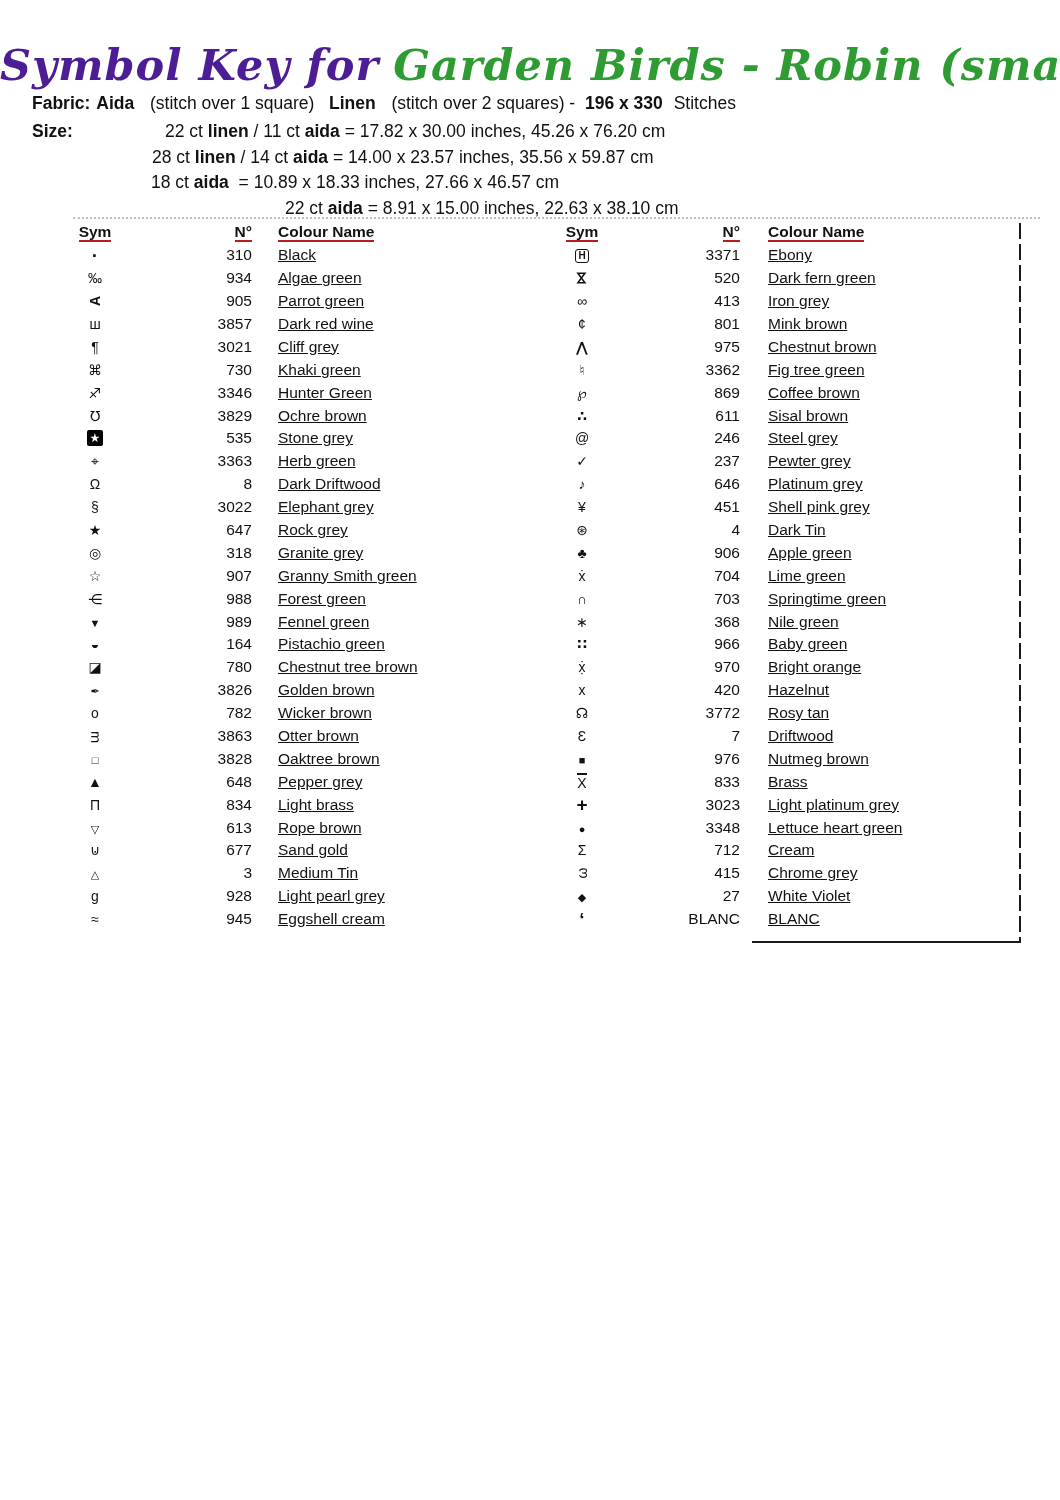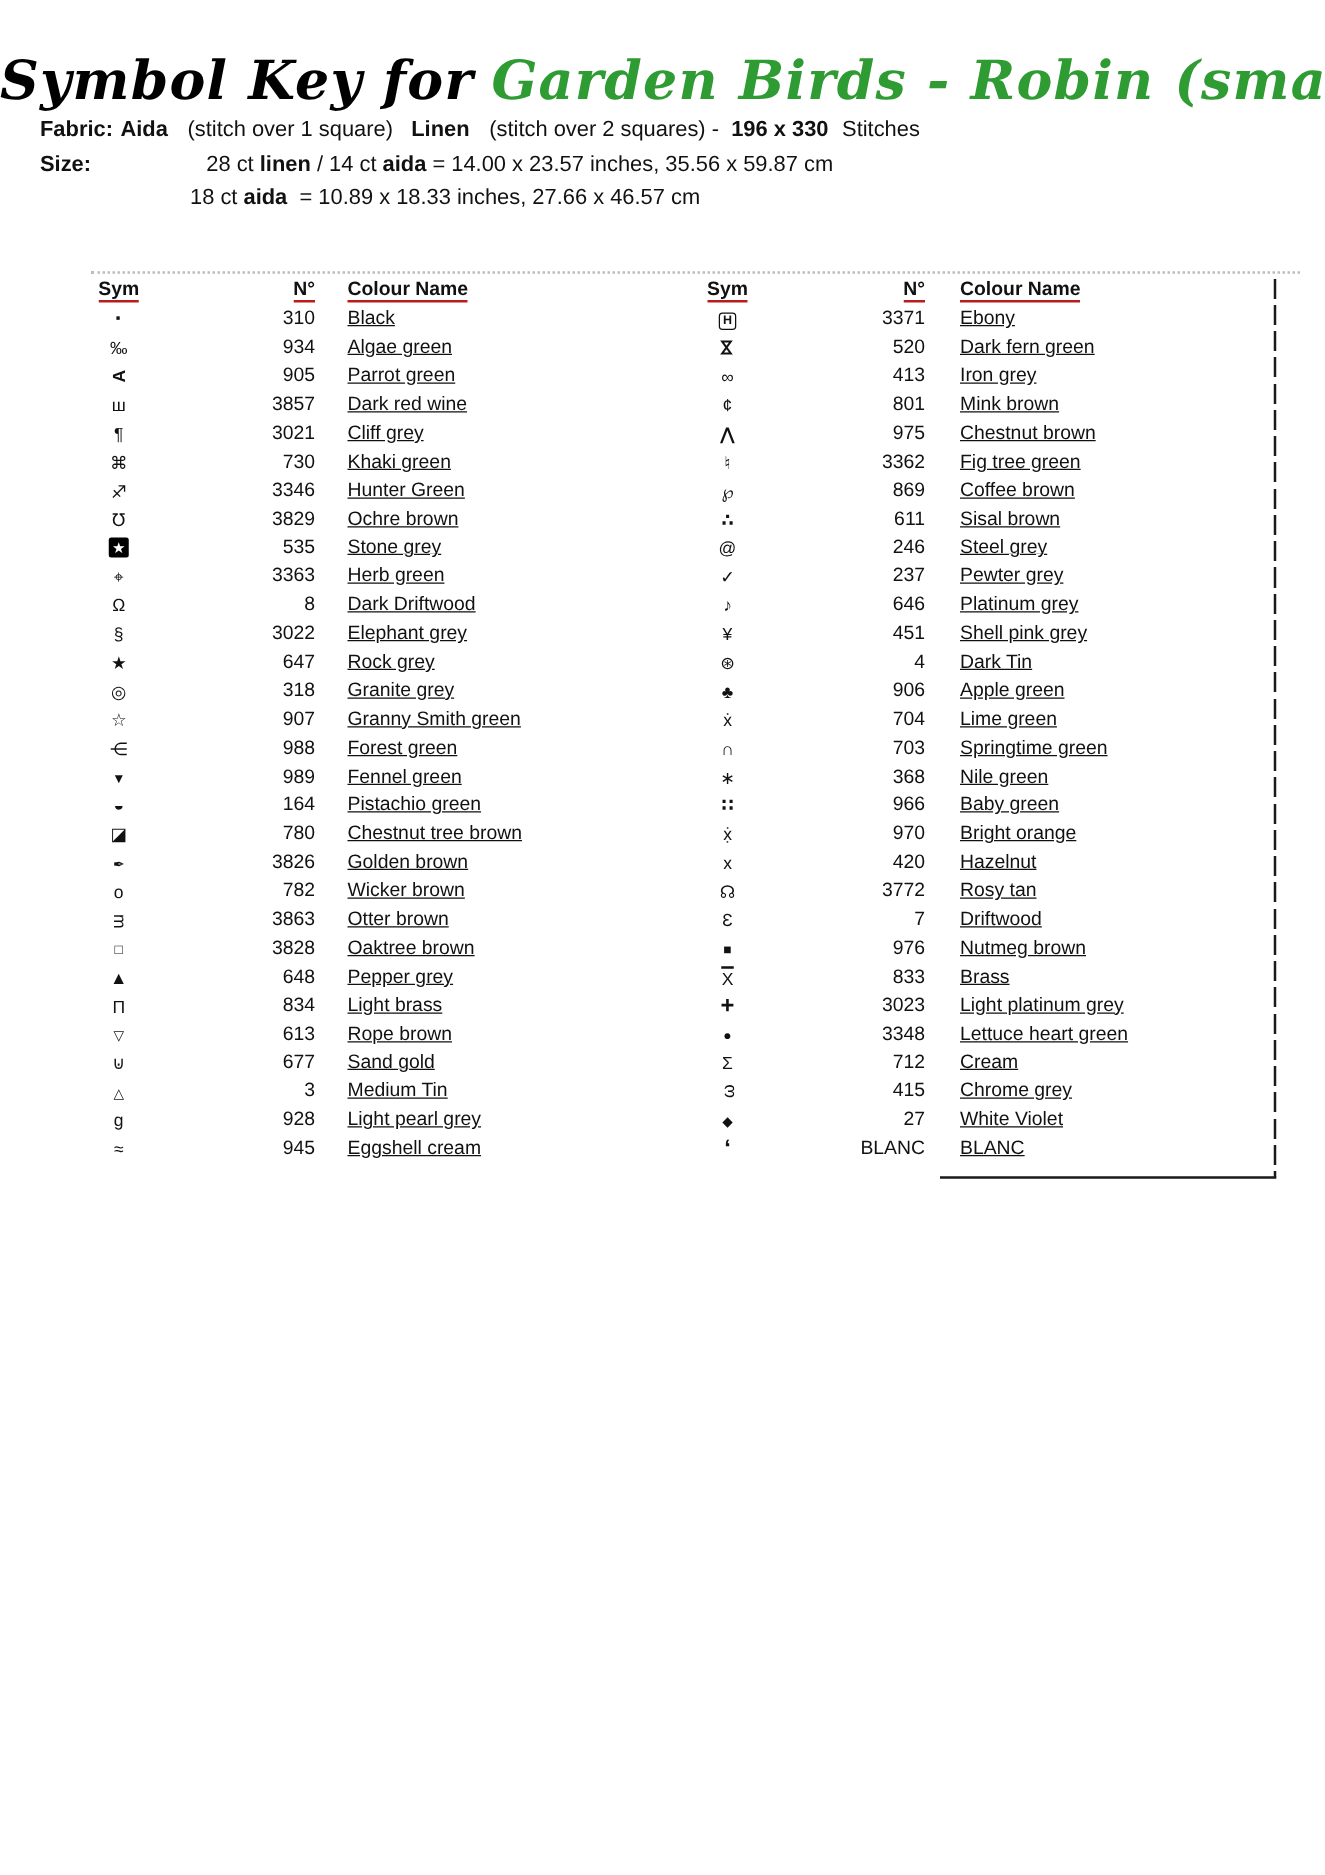--- a/index.html
+++ b/index.html
@@ -3,21 +3,21 @@
 <meta charset="utf-8">
 <style>
   html,body{margin:0;padding:0;background:#fff;}
   .page{position:relative;width:1060px;height:1500px;background:#fff;overflow:hidden;
         font-family:"Liberation Sans","DejaVu Sans",sans-serif;color:#111;}
 
   
   .title{position:absolute;top:40px;left:0;width:100%;text-align:center;margin:0;
          font-family:"DejaVu Serif","Liberation Serif",serif;font-style:italic;font-weight:bold;
          font-size:43px;letter-spacing:1px;white-space:nowrap;}
-  .t-black{color:#000000;}
+  .t-black{color:#4c1d95;}
   .t-green{margin-left:14px;}
 
   
   .fabric{position:absolute;top:93px;left:32px;font-size:17.5px;white-space:pre;}
   .fabric b{margin-right:6px;text-align:center;}
   .sizeblock{position:absolute;top:119px;left:32px;font-size:17.5px;}
   .size-label{position:absolute;left:0;top:2px;text-align:center;}
   .size-lines div{height:25.6px;line-height:25.6px;white-space:pre;}
   .size-lines div:nth-child(1){margin-left:133px;}
   .size-lines div:nth-child(2){margin-left:120px;}
@@ -63,22 +63,24 @@
 
 <div class="page">
 
   <h1 class="title"><span class="t-black">Symbol Key for</span><span class="t-green" style="color: rgb(46, 155, 51);">Garden Birds - Robin (small)</span></h1>
 
   <div class="fabric"><b>Fabric:</b><span><span></span><b>Aida</b><span>  (stitch over 1 square)   </span><b>Linen</b><span>  (stitch over 2 squares) -  </span><b>196 x 330</b><span> Stitches</span></span></div>
 
   <div class="sizeblock">
     <b class="size-label">Size:</b>
     <div class="size-lines">
+        <div><span>22 ct </span><b>linen</b><span> / 11 ct </span><b>aida</b><span> = 17.82 x 30.00 inches, 45.26 x 76.20 cm</span></div>
         <div><span>28 ct </span><b>linen</b><span> / 14 ct </span><b>aida</b><span> = 14.00 x 23.57 inches, 35.56 x 59.87 cm</span></div>
         <div><span>18 ct </span><b>aida</b><span>  = 10.89 x 18.33 inches, 27.66 x 46.57 cm</span></div>
+        <div><span>22 ct </span><b>aida</b><span> = 8.91 x 15.00 inches, 22.63 x 38.10 cm</span></div>
       </div>
   </div>
 
   <div class="rule"></div>
 
   <div class="keycol left">
       <div class="hc sym-h"><span class="u">Sym</span></div>
       <div class="hc num-h"><span class="u">N°</span></div>
       <div class="hc name-h"><span class="u">Colour Name</span></div>
       <div class="sy"><span class="s-b s-lg">·</span></div>

